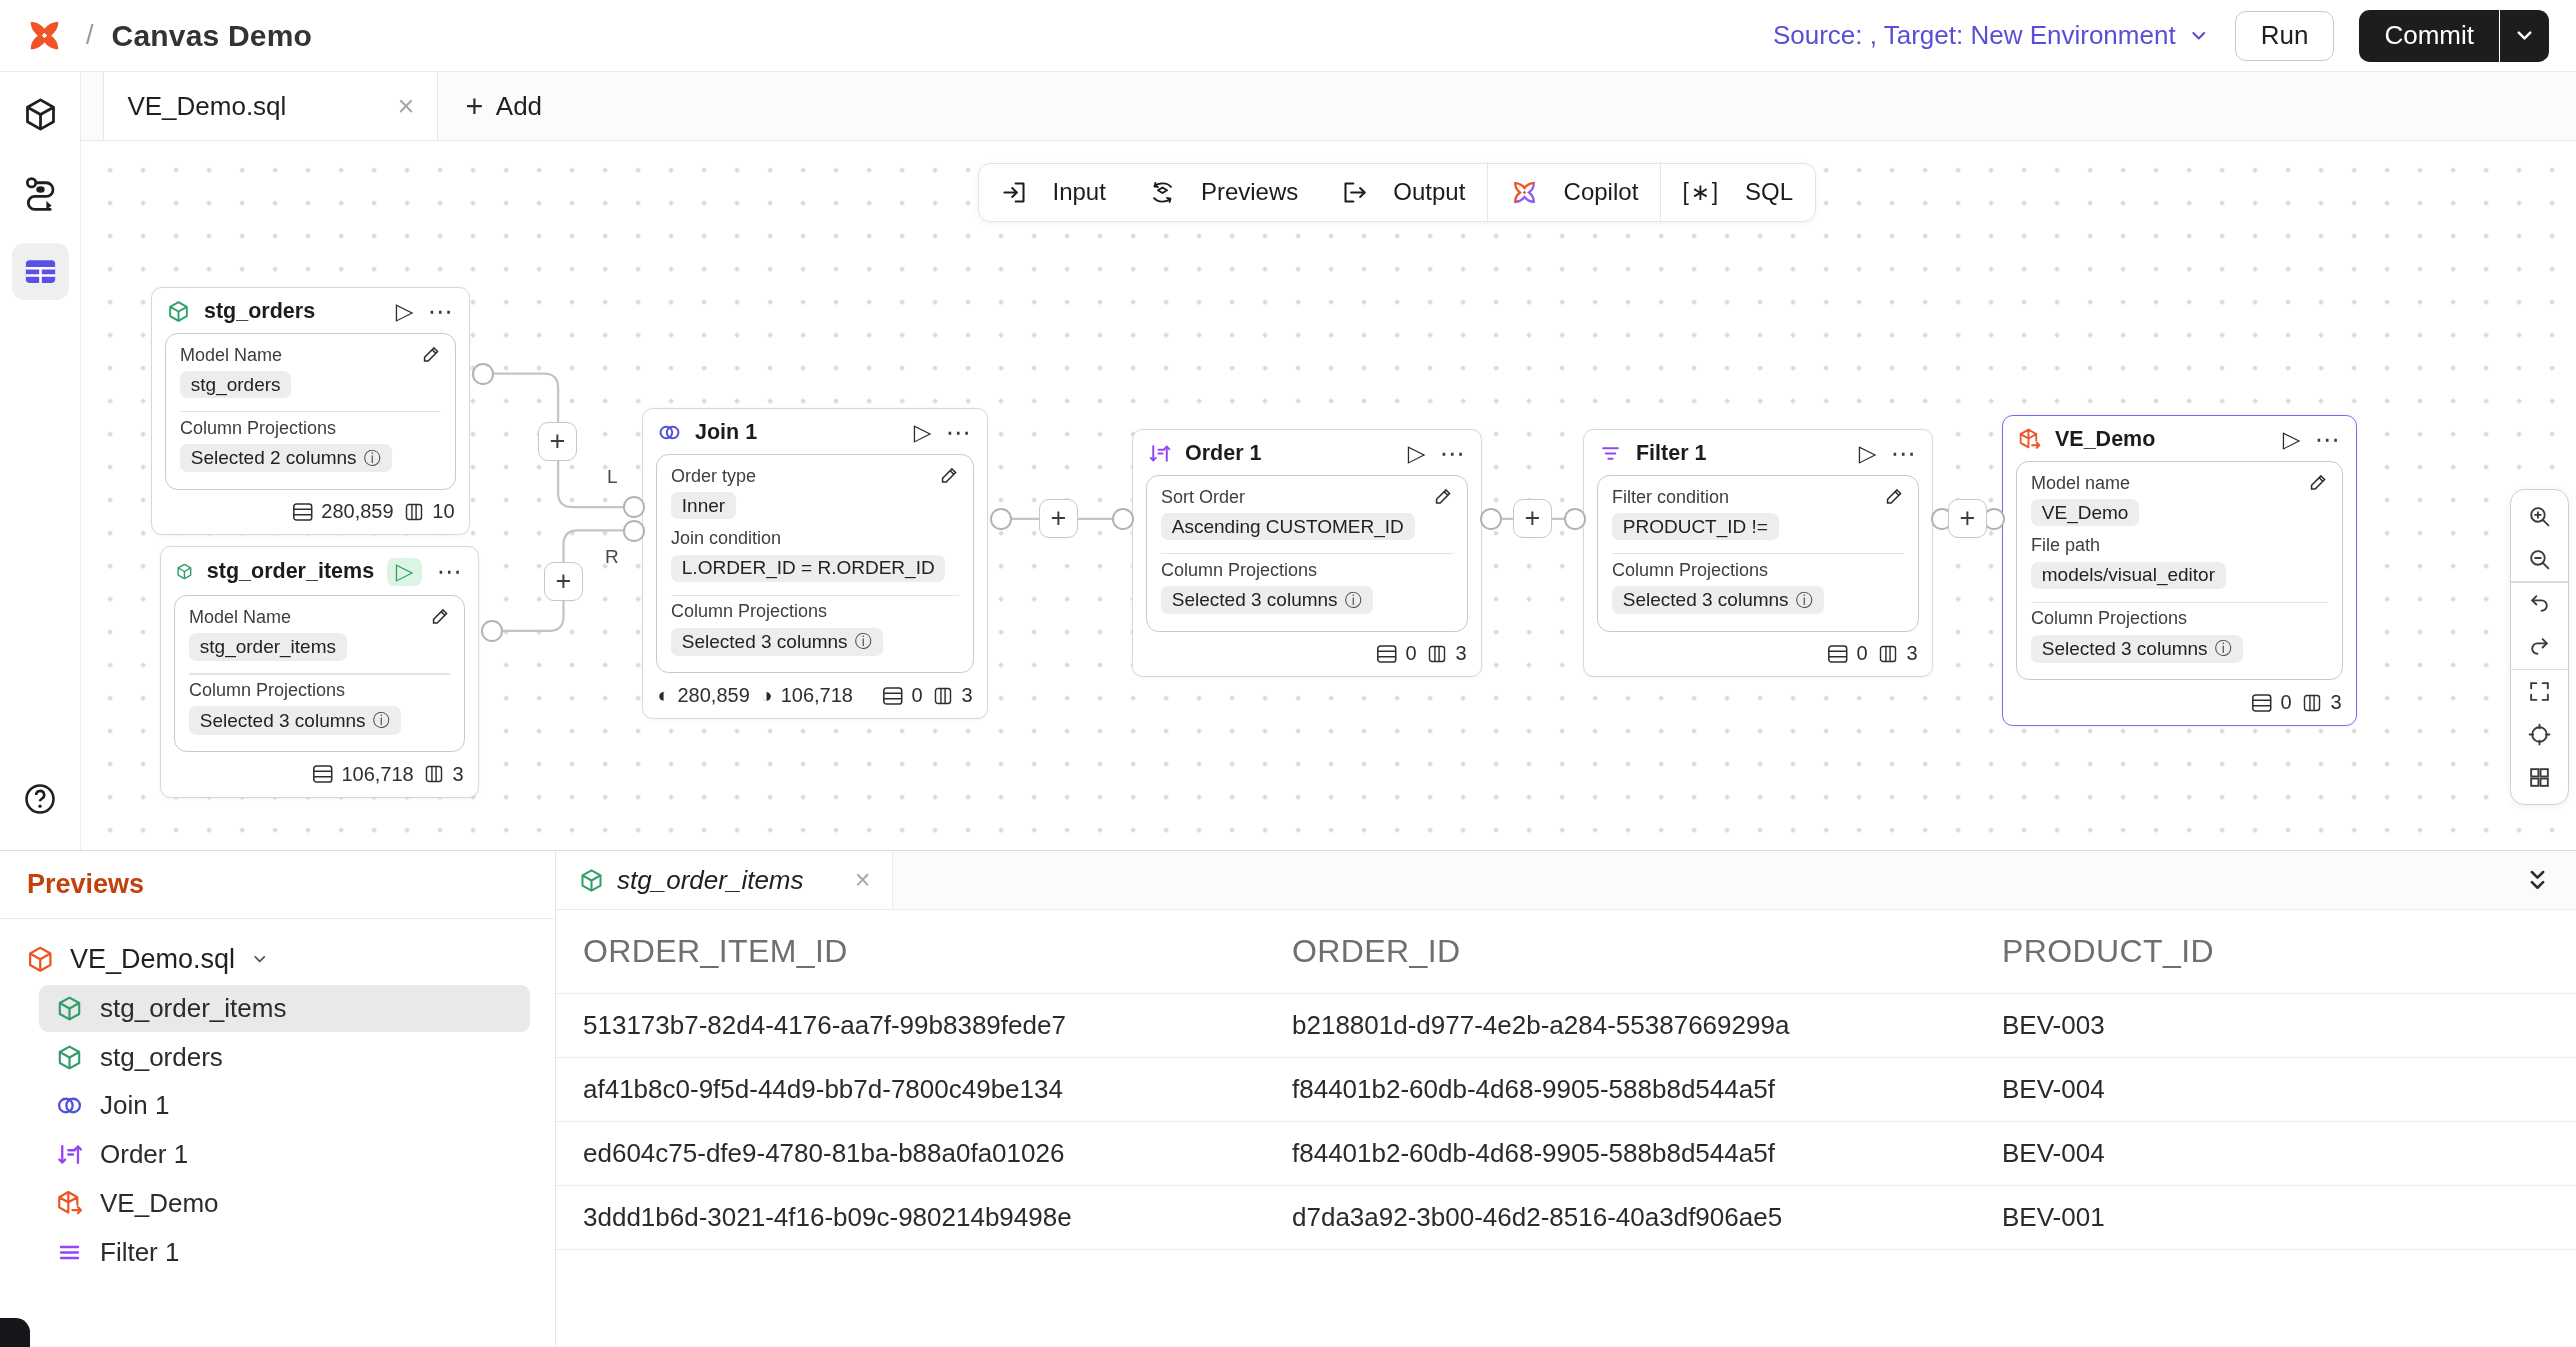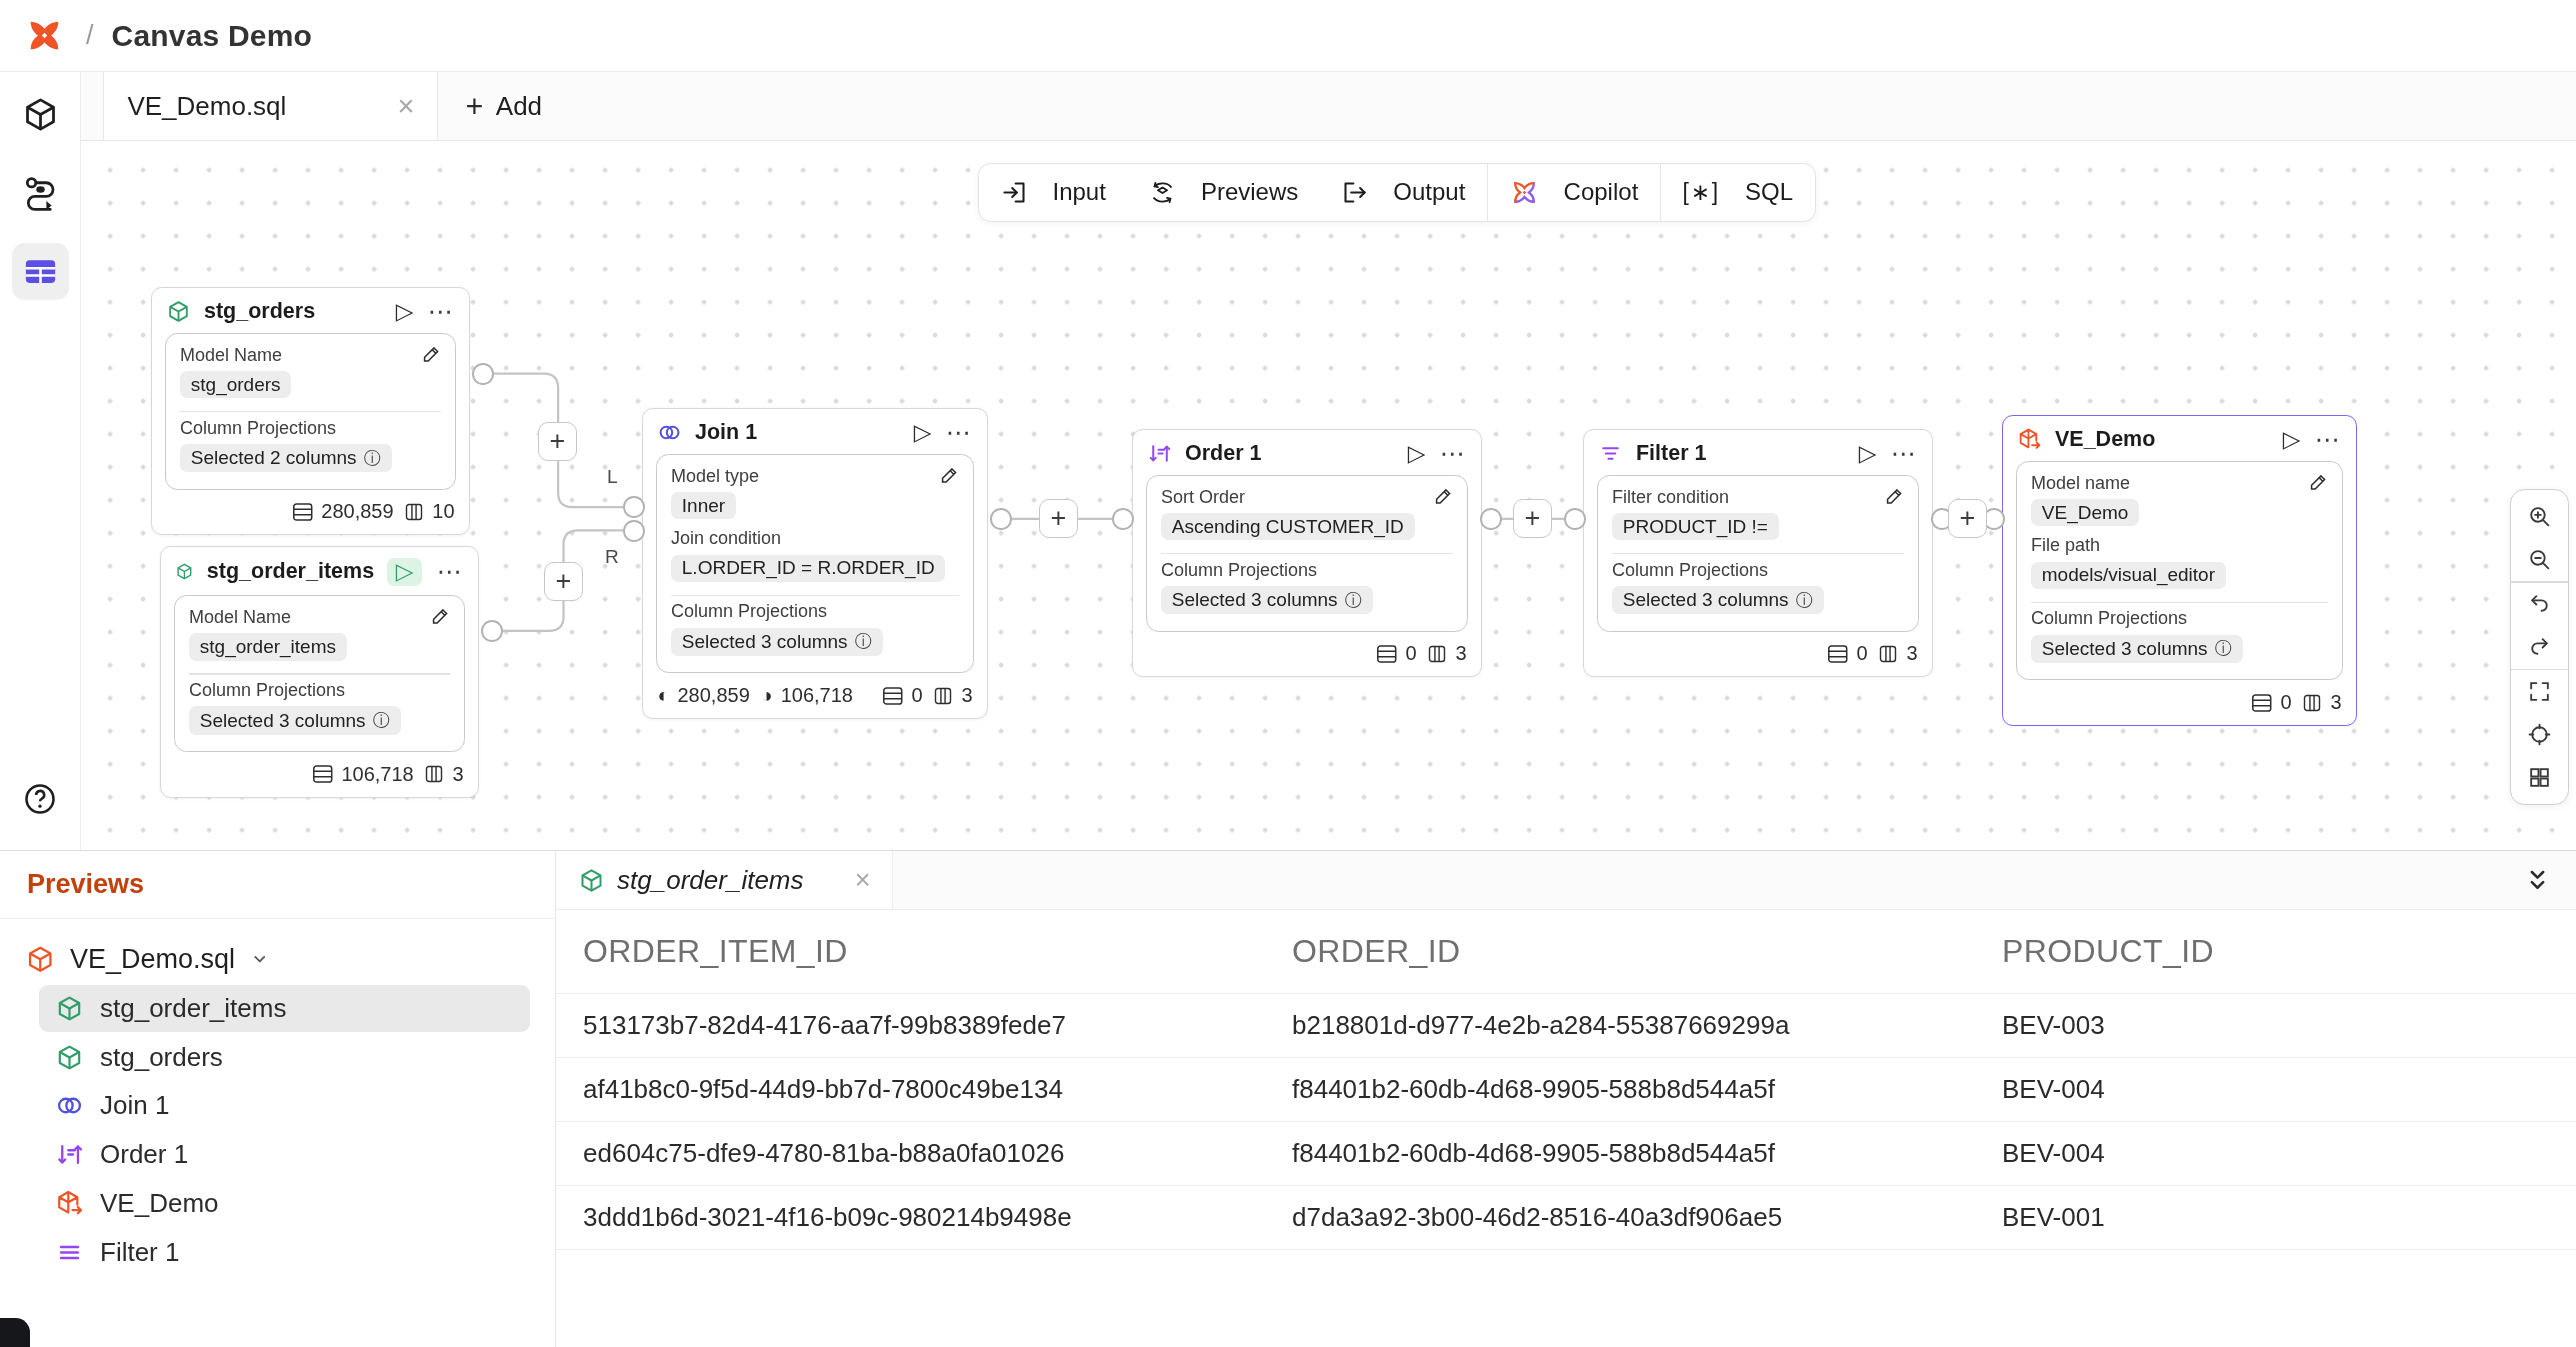--- a/index.html
+++ b/index.html
@@ -103,20 +103,37 @@
 
 <div class="app">
 
   <div class="topbar">
     <svg class="logo" viewBox="0 0 24 24">
       <path d="M12 8.3 C13.6 6.2 16.2 4.4 19.7 4.3 C19.7 7.9 17.8 10.4 15.7 12 C17.8 13.6 19.7 16.1 19.7 19.7 C16.2 19.6 13.6 17.8 12 15.7 C10.4 17.8 7.8 19.6 4.3 19.7 C4.3 16.1 6.2 13.6 8.3 12 C6.2 10.4 4.3 7.9 4.3 4.3 C7.8 4.4 10.4 6.2 12 8.3 Z" fill="#ee5426"></path>
       <rect x="10.95" y="10.95" width="2.1" height="2.1" fill="#fff" transform="rotate(45 12 12)"></rect>
     </svg>
     <span class="crumb-sep">/</span>
     <span class="page-title">Canvas Demo</span>
+    <div class="top-right">
+      <div class="env-link">
+        <span>Source: , Target: New Environment</span>
+        <svg width="21.5" height="21.5" viewBox="0 0 24 24">
+            <polyline points="6,9 12,15 18,9" fill="none" stroke="#584fd6" stroke-width="2.4" stroke-linecap="round" stroke-linejoin="round"></polyline>
+          </svg>
+      </div>
+      <button class="btn-run">Run</button>
+      <div class="commit-group">
+        <button class="btn-commit">Commit</button>
+        <button class="btn-commit-caret">
+          <svg width="23" height="23" viewBox="0 0 24 24">
+              <polyline points="6,9 12,15 18,9" fill="none" stroke="#fff" stroke-width="2.6" stroke-linecap="round" stroke-linejoin="round"></polyline>
+            </svg>
+        </button>
+      </div>
+    </div>
   </div>
 
   <div class="workspace">
 
     <div class="rail">
       <div class="rail-btn">
         <svg width="39" height="39" viewBox="0 0 24 24" fill="none" stroke="#1f1f1f" stroke-width="1.7" stroke-linejoin="round">
           <path d="M12 3 L20 7.5 V16.5 L12 21 L4 16.5 V7.5 Z"></path>
             <path d="M4 7.5 L12 12 L20 7.5"></path>
             <path d="M12 12 V21"></path>
@@ -343,21 +360,21 @@
             <div class="node-actions">
               <span class="play">▷</span>
               <span class="dots">⋯</span>
             </div>
           </div>
           <div class="node-card">
             <svg class="pencil" width="21.5" height="21.5" viewBox="0 0 24 24" fill="none" stroke="#2b2b2b" stroke-width="1.7">
                 <path d="M14.5 5.5 L18.5 9.5 L8 20 H4 V16 Z"></path>
                 <path d="M12.5 7.5 L16.5 11.5"></path>
               </svg>
-            <div class="field-label">Model type</div>
+            <div class="field-label">Order type</div>
             <span class="chip">
                 <span>Inner</span>
               </span>
             <div class="field-label">Join condition</div>
             <span class="chip">
                 <span>L.ORDER_ID = R.ORDER_ID</span>
               </span>
             <div class="card-divider"></div>
             <div class="field-label">Column Projections</div>
             <span class="chip">

